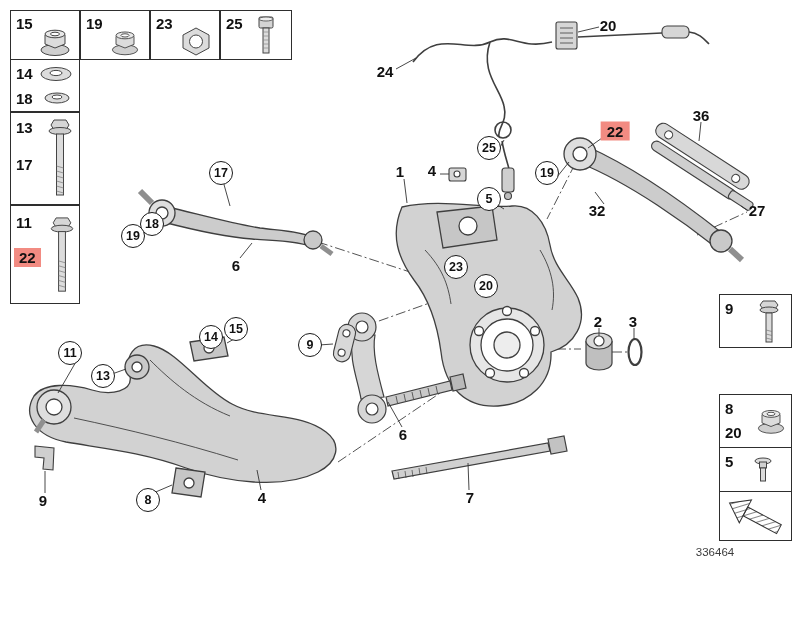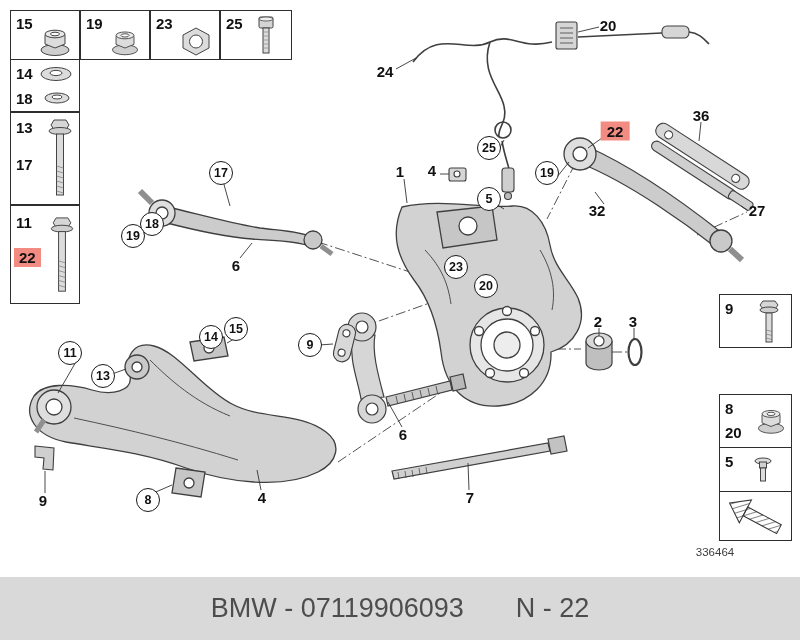--- a/index.html
+++ b/index.html
@@ -325,18 +325,14 @@
       </defs>
       <g transform="rotate(28 34 23)">
         <polygon points="4,23 22,10 22,36" fill="url(#hatch)" stroke="#333"></polygon>
         <rect x="22" y="18" width="38" height="10" fill="url(#hatch)" stroke="#333"></rect>
       </g>
     </svg>
   </div>
 
   <div class="dnum">336464</div>
 
-  <div class="footer">
-    <span>BMW - 07119906093</span>
-    <span>N - 22</span>
-  </div>
 
 </div>
 
 </body></html>

